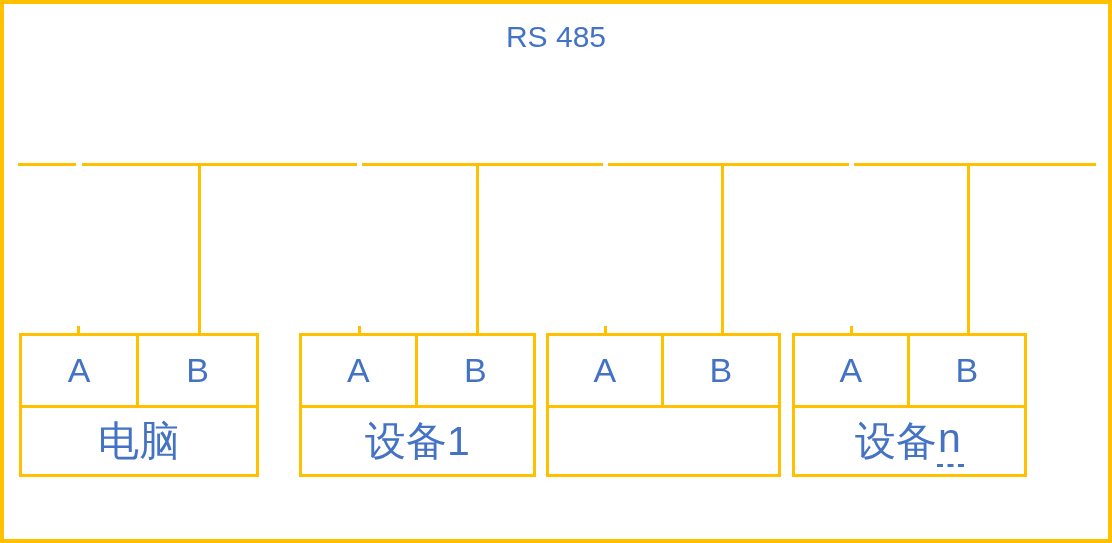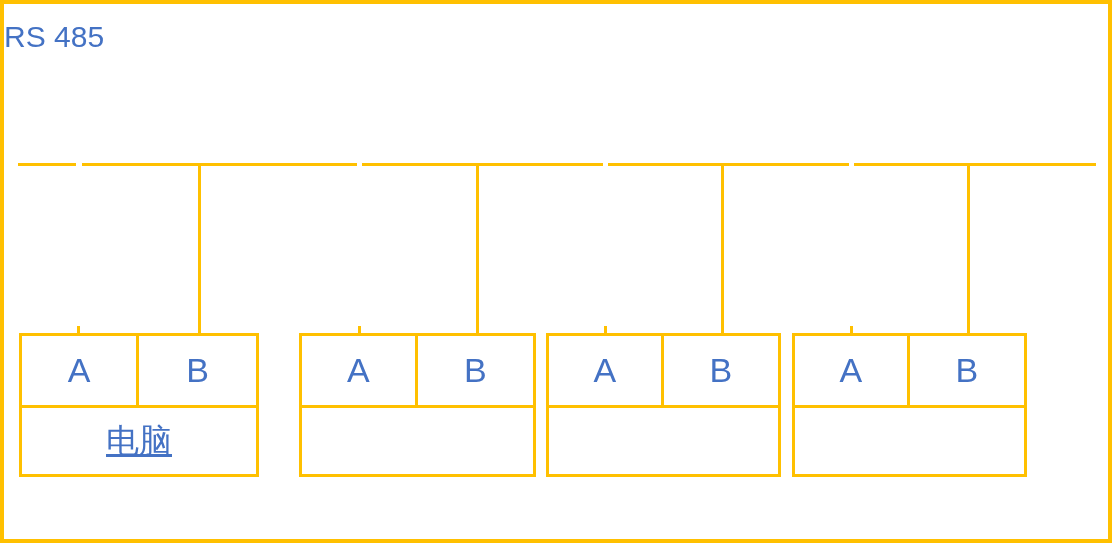--- a/index.html
+++ b/index.html
@@ -18,20 +18,21 @@
     background: var(--bg);
     border: 4px solid var(--line);
     overflow: hidden;
   }
 
   .title {
     position: absolute;
     top: 16px;
     left: 0;
     width: 100%;
+    text-align: center;
     font-size: 30px;
     color: var(--text);
   }
 
   .bus-seg {
     position: absolute;
     top: 159px;
     height: 3px;
     background: var(--line);
   }
@@ -73,23 +74,22 @@
     justify-content: center;
     font-size: 34px;
     color: var(--text);
   }
   .terminal-cell.a { border-right: 3px solid var(--line); }
   .name-row {
     flex: 1;
     display: flex;
     align-items: center;
     justify-content: center;
-    font-size: 33px;
+    font-size: 41px;
     color: var(--text);
-    text-decoration: underline;
   }
   .dashed-underline {
     border-bottom: 3px dashed var(--text);
     padding: 0 3px 2px 1px;
   }
 </style>
 </head>
 <body>
 
 <div class="canvas">
@@ -118,29 +118,34 @@
       <div class="terminal-cell b">B</div>
     </div>
     <div class="name-row">电脑</div>
   </div>
 
   <div class="device-box" style="left:295px; width:237px;">
     <div class="terminal-row">
       <div class="terminal-cell a">A</div>
       <div class="terminal-cell b">B</div>
     </div>
+    <div class="name-row">设备1</div>
   </div>
 
   <div class="device-box" style="left:542px; width:235px;">
     <div class="terminal-row">
       <div class="terminal-cell a">A</div>
       <div class="terminal-cell b">B</div>
     </div>
   </div>
 
   <div class="device-box" style="left:788px; width:235px;">
     <div class="terminal-row">
       <div class="terminal-cell a">A</div>
       <div class="terminal-cell b">B</div>
     </div>
+    <div class="name-row">
+      <span>设备</span>
+        <span class="dashed-underline">n</span>
+    </div>
   </div>
 
 </div>
 
 </body></html>

